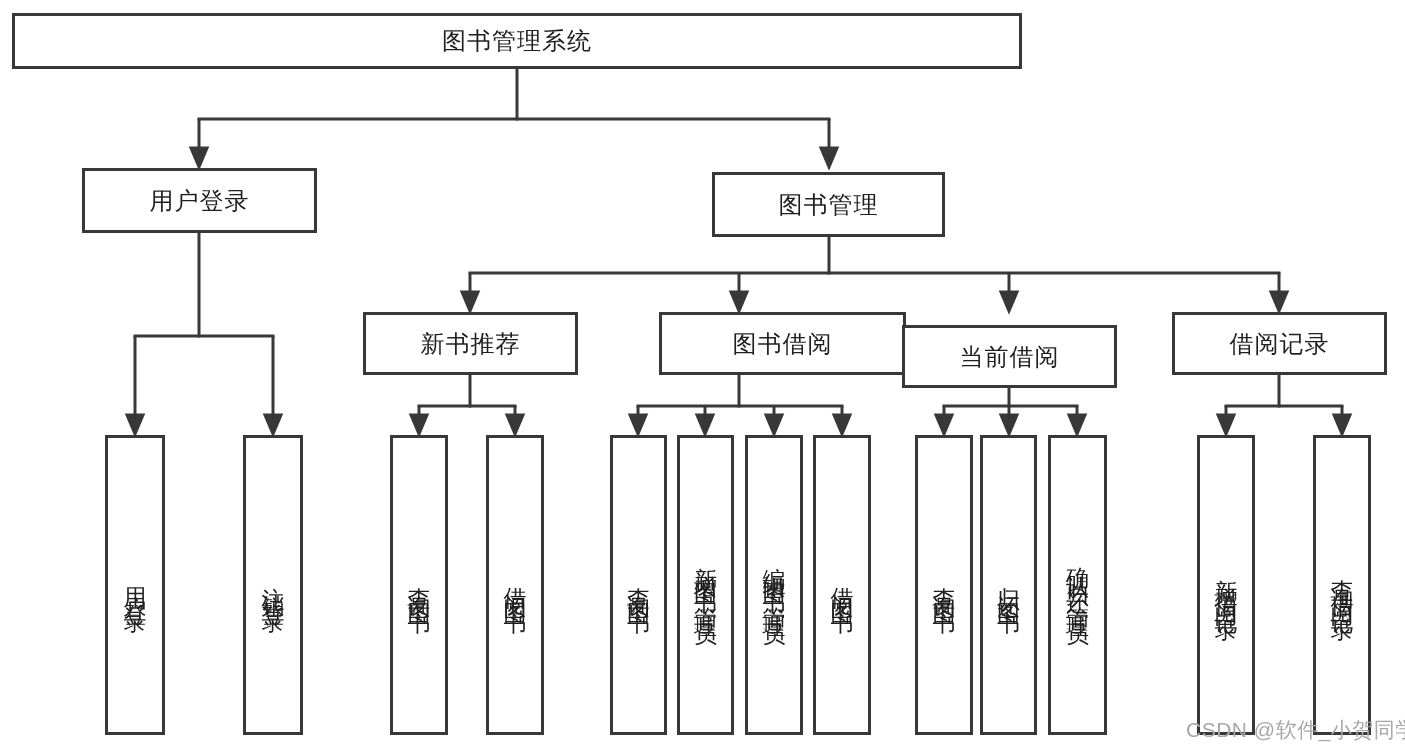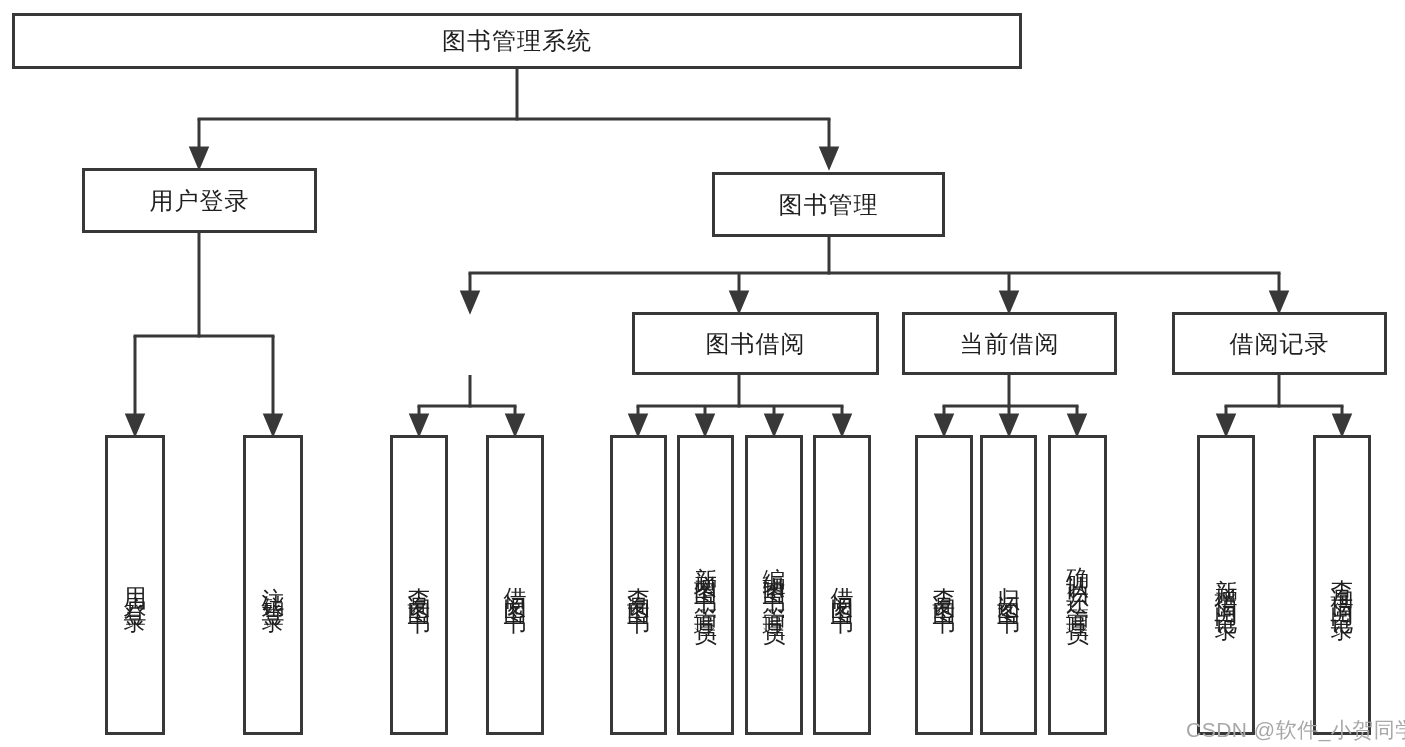--- a/index.html
+++ b/index.html
@@ -103,24 +103,27 @@
     <span>图书管理系统</span>
   </div>
 
   <div class="box" style="left:82px;top:168px;width:235px;height:65px">
     <span>用户登录</span>
   </div>
   <div class="box" style="left:712px;top:172px;width:233px;height:65px">
     <span>图书管理</span>
   </div>
 
-  <div class="box" style="left:632px;top:312px;width:247px;height:63px">
+  <div class="box" style="left:363px;top:312px;width:215px;height:63px">
+    <span>新书推荐</span>
+  </div>
+  <div class="box" style="left:659px;top:312px;width:247px;height:63px">
     <span>图书借阅</span>
   </div>
-  <div class="box" style="left:902px;top:312px;width:215px;height:63px">
+  <div class="box" style="left:902px;top:325px;width:215px;height:63px">
     <span>当前借阅</span>
   </div>
   <div class="box" style="left:1172px;top:312px;width:215px;height:63px">
     <span>借阅记录</span>
   </div>
 
   <div class="box leaf" style="left:105px;width:60px">
     <span class="vtext">用户登录</span>
   </div>
   <div class="box leaf" style="left:243px;width:60px">

